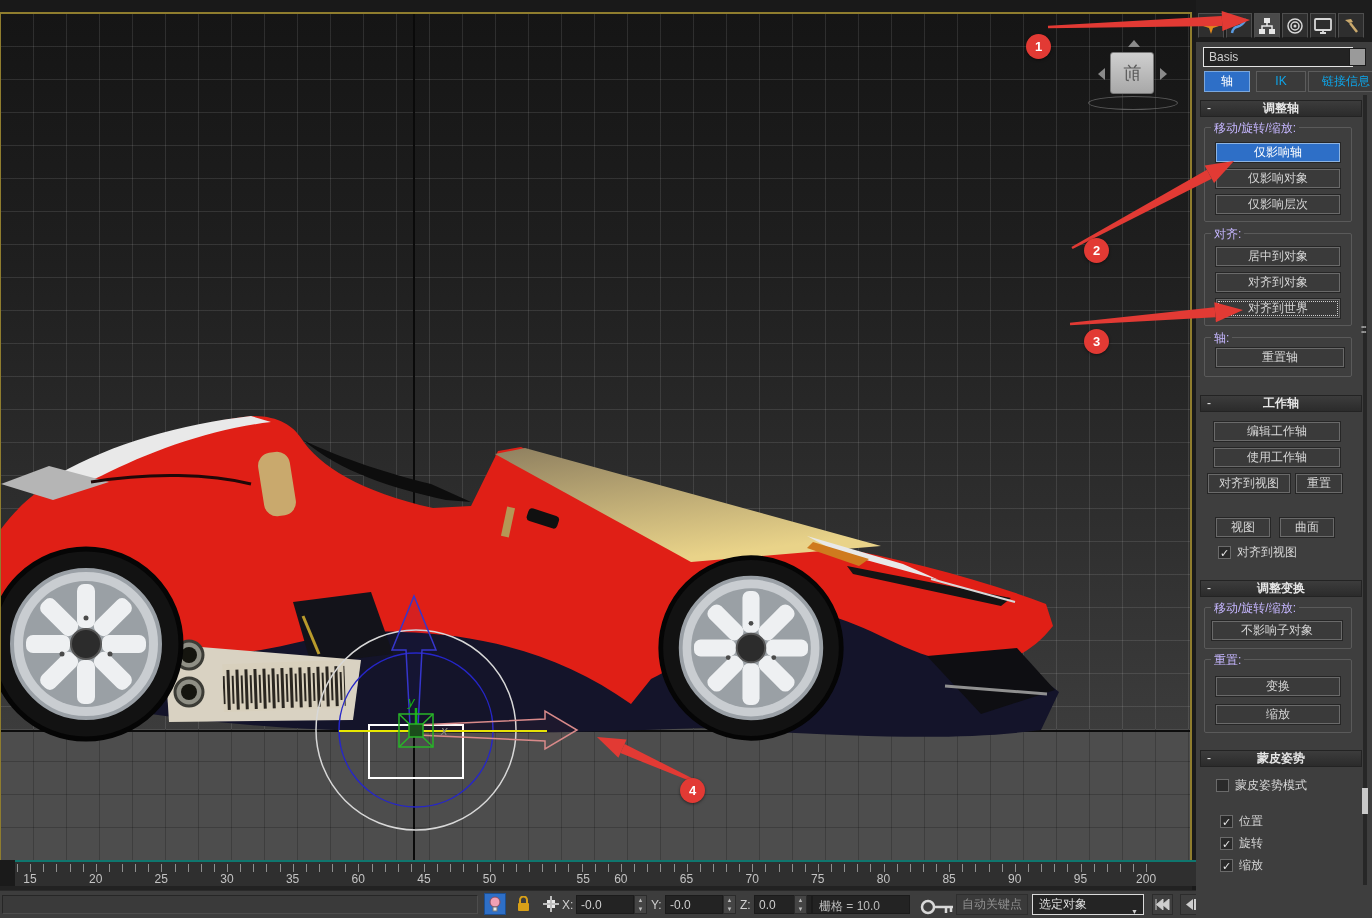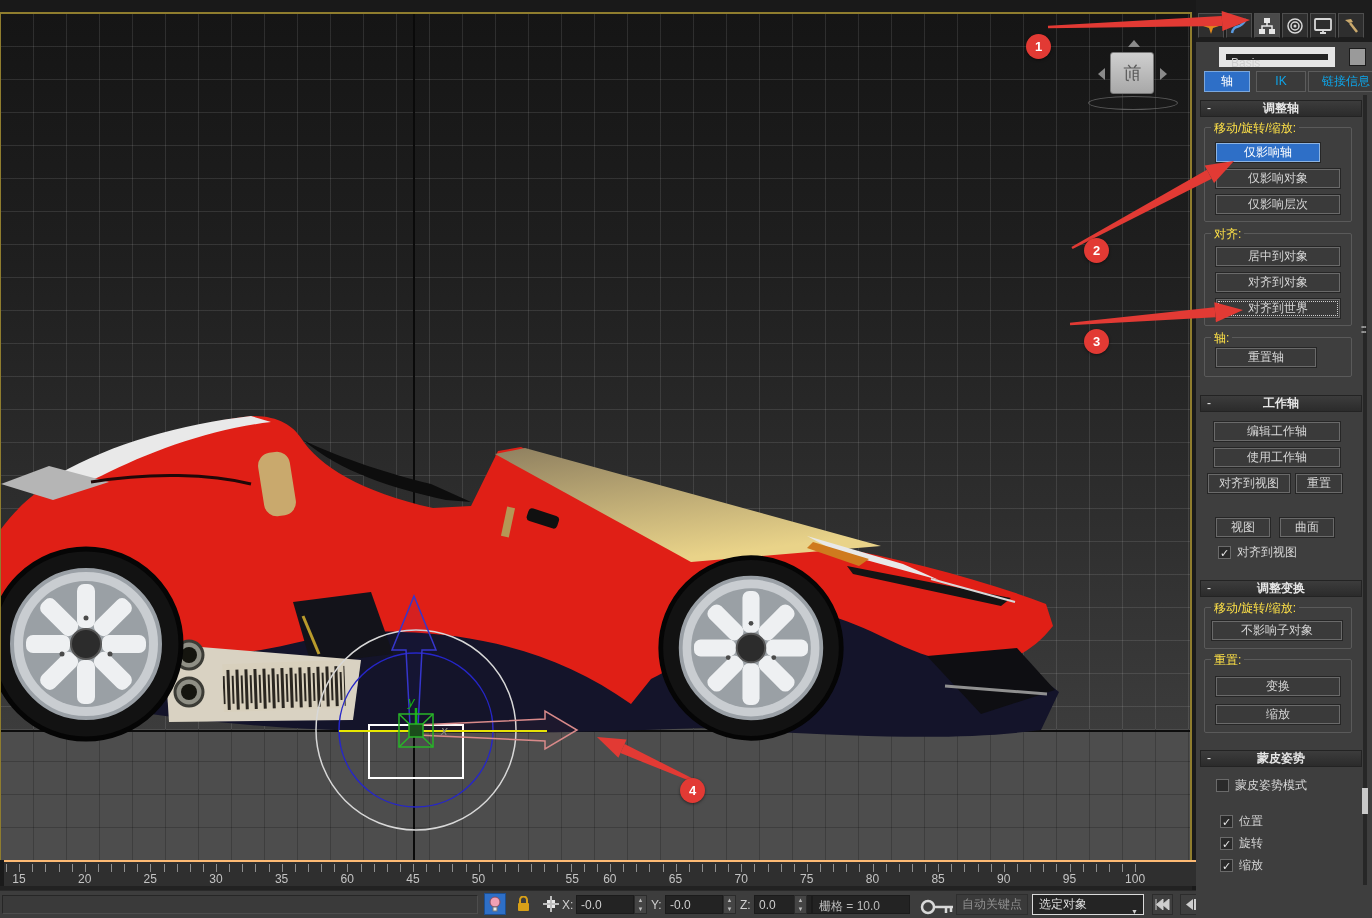--- a/index.html
+++ b/index.html
@@ -30,22 +30,22 @@
   #viewcube { position:absolute; left:1085px; top:24px; width:100px; height:78px; }
   .vc-cube { position:absolute; left:24px; top:14px; width:44px; height:42px;
     background:linear-gradient(#cfcfcf,#a8a8a8); border:1px solid #777; border-radius:3px;
     display:flex; align-items:center; justify-content:center; }
   .vc-face { font-size:18px; color:#5a5a5a; transform:scaleX(-1); }
   .vc-tri { position:absolute; width:0; height:0; }
   .vc-ring { position:absolute; left:2px; top:58px; width:90px; height:14px;
     border:1px solid #6f6f6f; border-radius:50%; opacity:.75; }
 
   
-  #ruler { position:absolute; left:4px; top:860px; width:1192px; height:26px;
-    background:#2f2f2f; border-top:2px solid #fdba74; }
+  #ruler { position:absolute; left:15px; top:860px; width:1192px; height:26px;
+    background:#2f2f2f; border-top:2px solid #0f766e; }
   .tick { position:absolute; top:2px; width:1px; height:8px; background:#8f8f8f; }
   .rlabel { position:absolute; top:10px; font-size:12px; color:#c4c4c4; transform:translateX(-50%); }
   #ruler-gap { position:absolute; left:0; top:886px; width:1192px; height:4px; background:#222; }
 
   
   #statusbar { position:absolute; left:0; top:890px; width:1372px; height:28px;
     background:#3d3d3d; border-top:1px solid #2a2a2a; }
   .prompt { position:absolute; left:2px; top:4px; width:476px; height:19px; background:#3a3a3a;
     border:1px solid; border-color:#262626 #4d4d4d #4d4d4d #262626; }
   .sq-btn { position:absolute; width:22px; height:22px; top:2px; border:1px solid #2b2b2b;
@@ -67,35 +67,35 @@
     border:1px solid #2c2c2c; display:flex; align-items:center; justify-content:center; }
   .nav-btn { position:absolute; top:3px; width:22px; height:21px; background:#3f3f3f;
     border:1px solid #2c2c2c; display:flex; align-items:center; justify-content:center; }
 
   
   #panel { position:absolute; left:1196px; top:0; width:176px; height:918px; background:var(--panelbg); }
   #panel-tabs { position:absolute; left:0; top:0; width:176px; height:42px; background:#1d1d1d; }
   .ptab { position:absolute; top:13px; width:26px; height:25px; background:#2e2e2e;
     border:1px solid #4e4e4e; border-bottom-color:#1d1d1d; display:flex; align-items:center; justify-content:center; }
   .ptab.active { background:#4a4a4a; }
-  .name-field { position:absolute; left:7px; top:47px; width:116px; height:20px; background:#232323;
-    border:7px solid #e5e5e5; color:#cfcfcf; font-size:12px; padding:2px 5px;margin-left:16px; }
+  .name-field { position:absolute; left:7px; top:47px; width:150px; height:20px; background:#232323;
+    border:1px solid #e5e5e5; color:#cfcfcf; font-size:12px; padding:2px 5px; }
   .color-swatch { position:absolute; left:153px; top:48px; width:17px; height:18px;
     background:#9a9a9a; border:1px solid #1c1c1c; }
   .subtab { position:absolute; top:71px; height:21px; background:#3a3a3a; border:1px solid #5c5c5c;
     color:#0ea5e9; font-size:12px; text-align:center; line-height:19px; }
   .subtab.active { background:var(--accent); border-color:#7aa7dd; color:#fff; }
 
   .roll-head { position:absolute; left:4px; width:162px; height:17px;
     background:linear-gradient(#3c3c3c,#2b2b2b); border:1px solid #232323; color:#e6e6e6;
     font-size:12px; font-weight:bold; text-align:center; line-height:15px; }
   .roll-head .minus { position:absolute; left:6px; top:0; font-weight:normal; }
   .grp { position:absolute; border:1px solid #5a5a5a; border-radius:2px; }
   .grp-label { position:absolute; top:-8px; left:6px; background:var(--panelbg); padding:0 3px;
-    font-size:12px; color:#fde047;text-align:center; }
+    font-size:12px; color:#c4b5fd;text-align:center; }
   .btn { position:absolute; height:19px; background:#3a3a3a; border:1px solid #6a6a6a;
     box-shadow:0 0 0 1px #262626; color:#d6d6d6; font-size:12px; text-align:center; line-height:17px; }
   .btn.blue { background:var(--accent); border-color:#8db4e2; color:#fff; }
   .btn.dotted { outline:1px dotted #cfcfcf; outline-offset:-3px; }
   .cb-row { position:absolute; display:flex; align-items:center; gap:6px; }
   .cb-box { width:13px; height:13px; background:#2a2a2a; border:1px solid #6a6a6a;
     color:#e8e8e8; font-size:11px; line-height:12px; text-align:center; }
   .cb-label { font-size:12px; color:#d6d6d6; }
   #panel-scroll { position:absolute; left:167px; top:95px; width:4px; height:790px; background:#272727; }
   #panel-thumb { position:absolute; left:166px; top:788px; width:6px; height:26px; background:#c9c9c9; }
@@ -332,21 +332,21 @@
       <div class="rlabel" style="left: 474.55px;">50</div>
       <div class="rlabel" style="left: 540.2px; margin-left: 28px;">55</div>
       <div class="rlabel" style="left: 605.85px;">60</div>
       <div class="rlabel" style="left: 671.5px;">65</div>
       <div class="rlabel" style="left: 737.15px;">70</div>
       <div class="rlabel" style="left: 802.8px;">75</div>
       <div class="rlabel" style="left: 868.45px;">80</div>
       <div class="rlabel" style="left: 934.1px;">85</div>
       <div class="rlabel" style="left: 999.75px;">90</div>
       <div class="rlabel" style="left: 1065.4px;">95</div>
-      <div class="rlabel" style="left: 1131.05px;">100</div>
+      <div class="rlabel" style="left: 1131.05px;">200</div>
     </div>
   <div id="ruler-gap"></div>
 
   <div id="statusbar">
     <div class="prompt"></div>
 
     <div class="sq-btn blue" style="left:484px;">
       <svg width="14" height="16" viewBox="0 0 14 16">
         <circle cx="7" cy="6" r="5" fill="#f0a0b4" stroke="#8c4b5c"></circle>
         <rect x="5" y="11" width="4" height="4" fill="#e8e8e8" stroke="#777"></rect>
@@ -496,35 +496,35 @@
     <div class="subtab" style="left:60px; width:50px;">IK</div>
     <div class="subtab" style="left:112px; width:76px;">链接信息</div>
 
     <div class="roll-head" style="top:100px;">
       <span class="minus">-</span>
       <span>调整轴</span>
     </div>
     <div class="grp" style="left:8px; top:127px; width:148px; height:95px;">
       <span class="grp-label">移动/旋转/缩放:</span>
     </div>
-    <div class="btn blue" style="left:20px; top:143px; width:104px;">仅影响轴</div>
+    <div class="btn blue" style="left:20px; top:143px; width:124px;">仅影响轴</div>
     <div class="btn" style="left:20px; top:169px; width:124px;">仅影响对象</div>
     <div class="btn" style="left:20px; top:195px; width:124px;">仅影响层次</div>
 
     <div class="grp" style="left:8px; top:233px; width:148px; height:93px;">
       <span class="grp-label">对齐:</span>
     </div>
     <div class="btn" style="left:20px; top:247px; width:124px;">居中到对象</div>
     <div class="btn" style="left:20px; top:273px; width:124px;">对齐到对象</div>
     <div class="btn dotted" style="left:20px; top:299px; width:124px;">对齐到世界</div>
 
     <div class="grp" style="left:8px; top:337px; width:148px; height:40px;">
       <span class="grp-label">轴:</span>
     </div>
-    <div class="btn" style="left:20px; top:348px; width:100px;">重置轴</div>
+    <div class="btn" style="left:20px; top:348px; width:128px;">重置轴</div>
 
     <div class="roll-head" style="top:395px;">
       <span class="minus">-</span>
       <span>工作轴</span>
     </div>
     <div class="btn" style="left:18px; top:422px; width:126px;">编辑工作轴</div>
     <div class="btn" style="left:18px; top:448px; width:126px;">使用工作轴</div>
     <div class="btn" style="left:12px; top:474px; width:82px;">对齐到视图</div>
     <div class="btn" style="left:100px; top:474px; width:46px;">重置</div>
 

